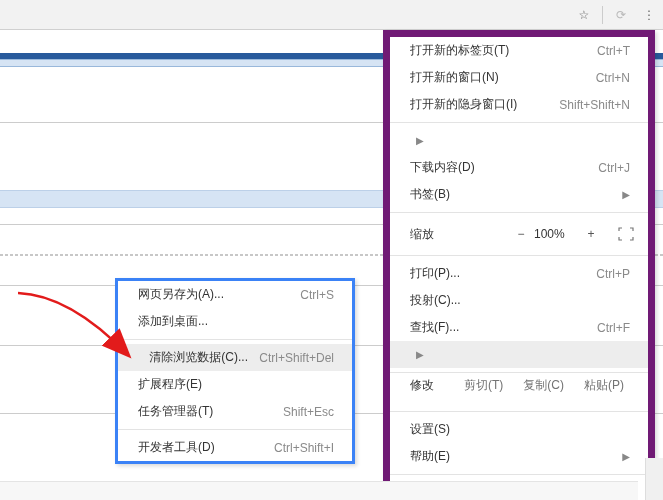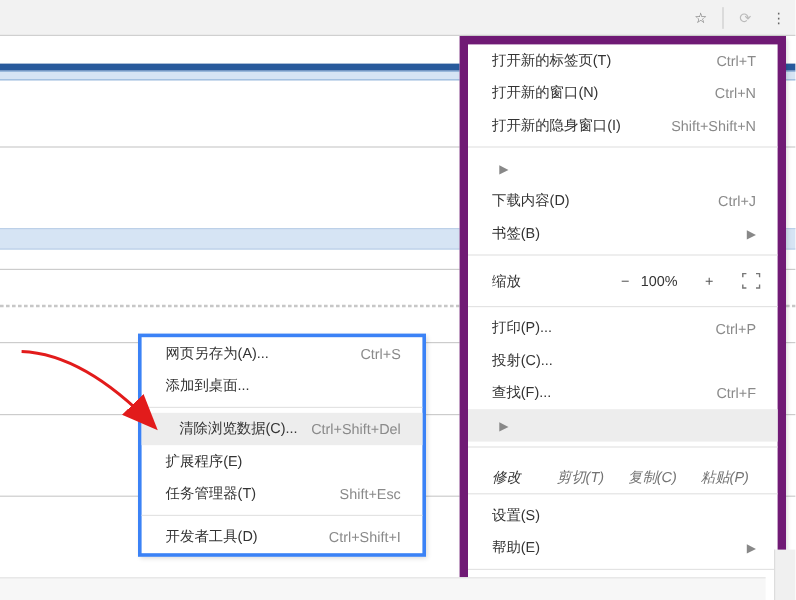--- a/index.html
+++ b/index.html
@@ -76,21 +76,21 @@
   .zoom-row .zlabel { flex: 1; }
   .zoom-row .zbtn {
     width: 26px; text-align: center; color: #555;
   }
   .zoom-row .zval { width: 44px; text-align: left; }
   .zoom-row .full {
     width: 24px; height: 18px; display: flex; align-items: center; justify-content: center;
     margin-left: 10px;
   }
   .edit-row {
-    display: flex; align-items: flex-end; height: 30px; padding: 0 14px 0 20px; font-style: italic;
+    display: flex; align-items: flex-start; height: 30px; padding: 0 14px 0 20px;
   }
   .edit-row .elabel { flex: 1; }
   .edit-row .ebtn {
     padding: 0 10px; color: #737373;
   }
   .arrow-svg {
     position: absolute; top: 285px; left: 10px; pointer-events: none;
   }
   .scroll-right {
     position: absolute; right: 0; top: 458px; bottom: 0; width: 18px;

